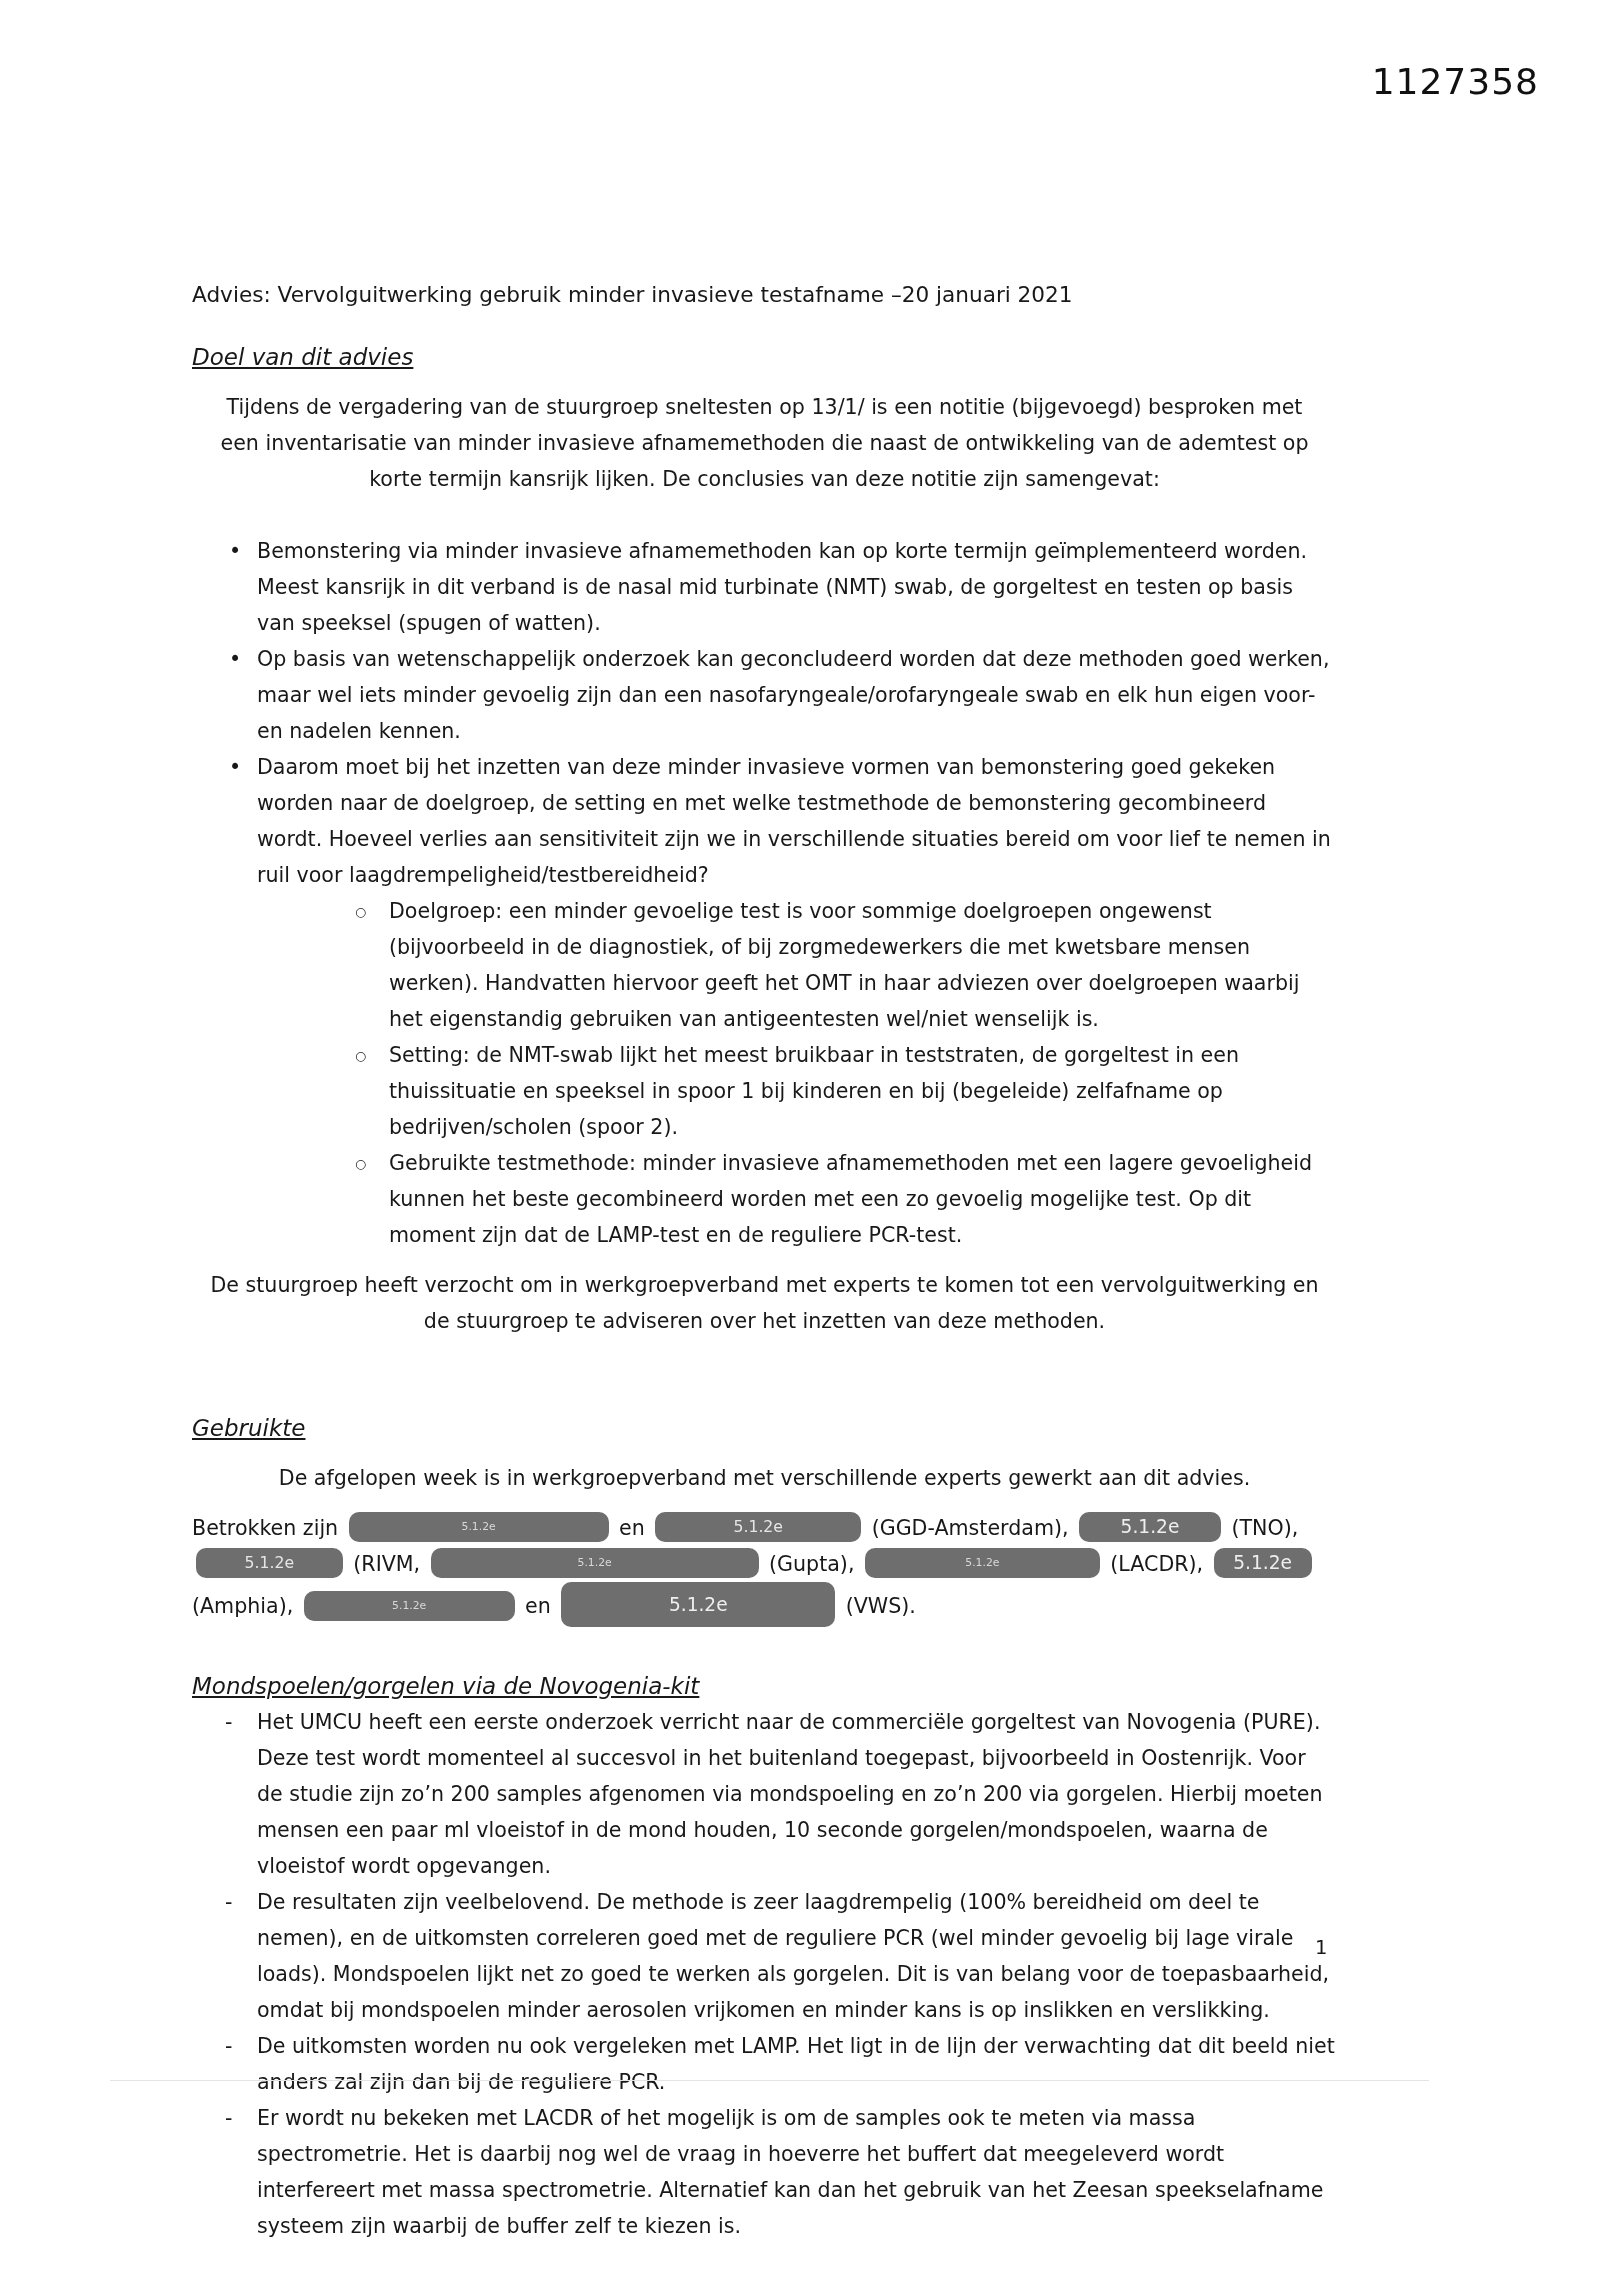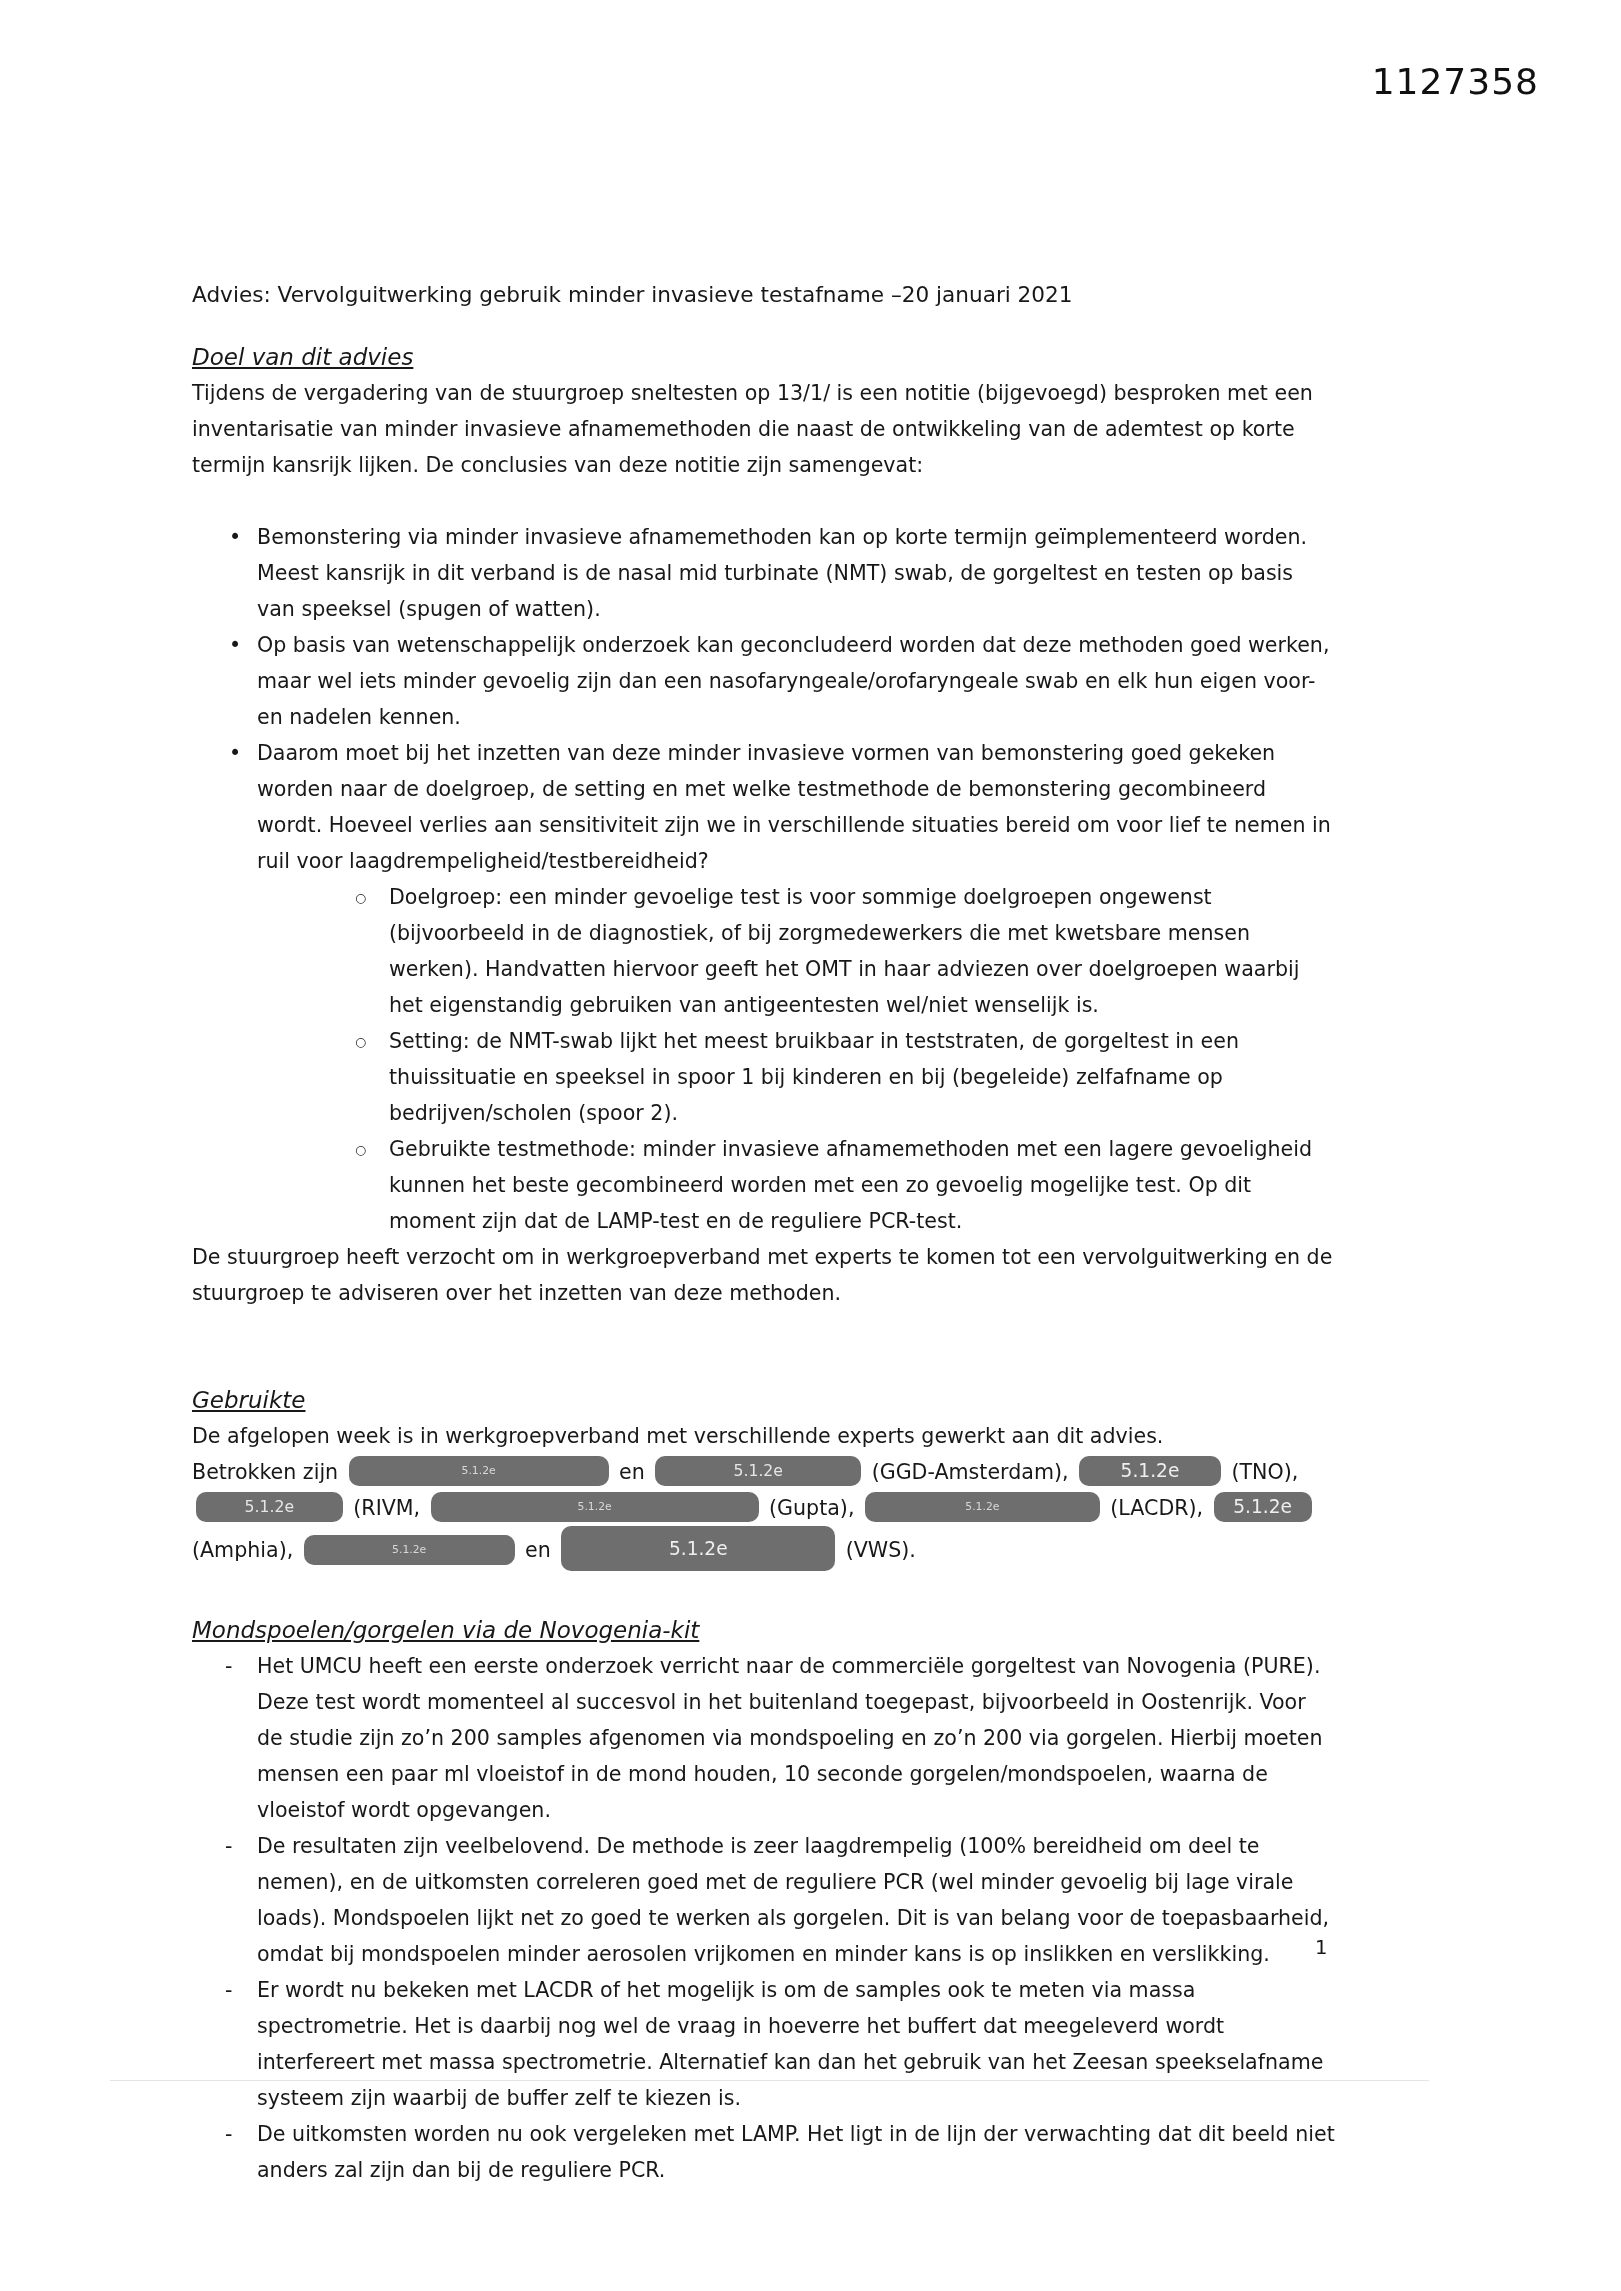--- a/index.html
+++ b/index.html
@@ -18,21 +18,21 @@
   .content{
     position:absolute;left:192px;top:277px;width:1145px;
     font-size:20.6px;line-height:36px;
   }
   .doc-title{font-size:21.6px;line-height:36px;margin:0 0 25.5px 0;font-weight:normal;}
   .doc-title .t-bold{font-weight:normal;}
   .h-italic{
     font-style:italic;text-decoration:underline;
     font-weight:normal;font-size:23px;margin:0;
   }
-  p.para{margin:0;}
+  p.para{margin:14px;text-align:center;}
   ul{list-style:none;margin:0;padding:0;}
   ul.main-list{margin-top:36px;}
   li.main{position:relative;padding-left:65px;}
   li.main::before{content:"\2022";position:absolute;left:37px;top:0;}
   ul.sub-list{margin:0;}
   li.sub{position:relative;padding-left:67px;margin-left:65px;}
   li.sub::before{content:"\25CB";position:absolute;left:33px;top:1px;font-size:12.7px;}
   li.dash{position:relative;padding-left:65px;}
   li.dash::before{content:"-";position:absolute;left:33px;top:0;}
   .after-bullets{margin-top:36px;}
@@ -86,22 +86,22 @@
         <div class="exp-line"><span>Betrokken zijn </span><span class="redact s" style="width: 260px;">5.1.2e</span><span> en </span><span class="redact m" style="width: 206px;">5.1.2e</span><span> (GGD-Amsterdam), </span><span class="redact l" style="width: 142px;">5.1.2e</span><span> (TNO),</span></div>
         <div class="exp-line"><span class="redact m" style="width: 147px;">5.1.2e</span><span> (RIVM, </span><span class="redact s" style="width: 328px;">5.1.2e</span><span> (Gupta), </span><span class="redact s" style="width: 235px;">5.1.2e</span><span> (LACDR), </span><span class="redact l" style="width: 98px;">5.1.2e</span></div>
         <div class="exp-line"><span>(Amphia), </span><span class="redact s" style="width: 211px;">5.1.2e</span><span> en </span><span class="redact l tall" style="width: 274px;">5.1.2e</span><span> (VWS).</span></div>
       </div>
 
     <h2 class="h-italic mond-heading">Mondspoelen/gorgelen via de Novogenia-kit</h2>
 
     <ul id="mond-list">
         <li class="dash">Het UMCU heeft een eerste onderzoek verricht naar de commerciële gorgeltest van Novogenia (PURE). Deze test wordt momenteel al succesvol in het buitenland toegepast, bijvoorbeeld in Oostenrijk. Voor de studie zijn zo’n 200 samples afgenomen via mondspoeling en zo’n 200 via gorgelen. Hierbij moeten mensen een paar ml vloeistof in de mond houden, 10 seconde gorgelen/mondspoelen, waarna de vloeistof wordt opgevangen.</li>
         <li class="dash">De resultaten zijn veelbelovend. De methode is zeer laagdrempelig (100% bereidheid om deel te nemen), en de uitkomsten correleren goed met de reguliere PCR (wel minder gevoelig bij lage virale loads). Mondspoelen lijkt net zo goed te werken als gorgelen. Dit is van belang voor de toepasbaarheid, omdat bij mondspoelen minder aerosolen vrijkomen en minder kans is op inslikken en verslikking.</li>
+        <li class="dash">De uitkomsten worden nu ook vergeleken met LAMP. Het ligt in de lijn der verwachting dat dit beeld niet anders zal zijn dan bij de reguliere PCR.</li>
         <li class="dash">Er wordt nu bekeken met LACDR of het mogelijk is om de samples ook te meten via massa spectrometrie. Het is daarbij nog wel de vraag in hoeverre het buffert dat meegeleverd wordt interfereert met massa spectrometrie. Alternatief kan dan het gebruik van het Zeesan speekselafname systeem zijn waarbij de buffer zelf te kiezen is.</li>
-        <li class="dash">De uitkomsten worden nu ook vergeleken met LAMP. Het ligt in de lijn der verwachting dat dit beeld niet anders zal zijn dan bij de reguliere PCR.</li>
       </ul>
 
   </div>
 
   <div class="page-number">1</div>
   <div class="page-edge"></div>
 
 </div>
 
 

